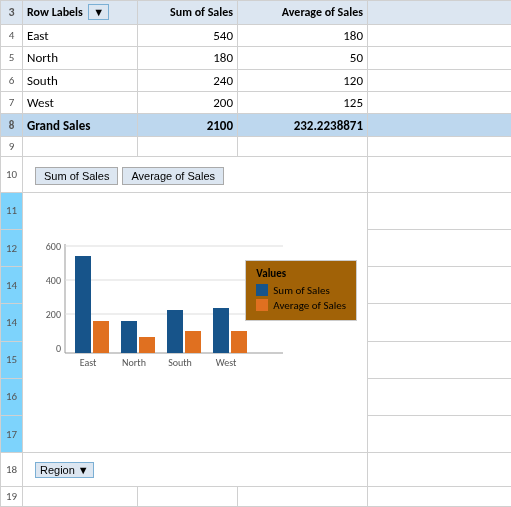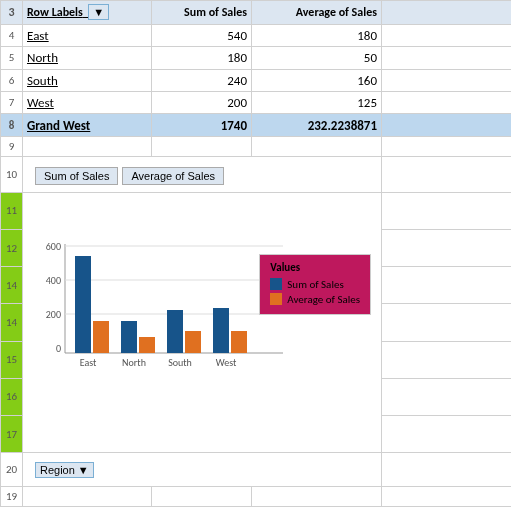--- a/index.html
+++ b/index.html
@@ -21,21 +21,21 @@
 
     .spreadsheet td, .spreadsheet th {
       border: 1px solid #d0d0d0;
       padding: 1px 4px;
       vertical-align: middle;
       white-space: nowrap;
       overflow: hidden;
     }
 
     .row-num {
-      background: #84cc16;
+      background: #7dd3fc;
       color: #555;
       text-align: center;
       font-size: 11px;
       width: 22px;
       border: 1px solid #c0c0c0;
     }
 
     .header-row td {
       background: #dce6f1;
       font-weight: bold;
@@ -95,22 +95,22 @@
       cursor: pointer;
     }
 
     .chart-svg {
       overflow: visible;
     }
 
     .legend {
       position: absolute;
       right: 0px;
-      top: 16px;
-      background: #be185d;
+      top: 22px;
+      background: #a16207;
       border: 1px solid #ccc;
       padding: 6px 10px;
       font-size: 11px;
     }
 
     .legend-title {
       font-weight: bold;
       margin-bottom: 4px;
     }
 
@@ -124,21 +124,21 @@
     .legend-color {
       width: 12px;
       height: 12px;
     }
 
     .filter-area {
       padding: 4px 8px;
     }
 
     .col-a { width: 22px; }
-    .col-b { width: 129px; text-decoration: underline; }
+    .col-b { width: 115px; }
     .col-c { width: 100px; }
     .col-d { width: 130px; }
     .col-e { width: 144px; }
   </style>
 </head>
 <body>
 
 <table class="spreadsheet" border="0" cellspacing="0" cellpadding="0">
 
   <tbody>
@@ -166,36 +166,36 @@
     <td class="col-b">North</td>
     <td class="col-c num-col">180</td>
     <td class="col-d num-col">50</td>
     <td class="col-e"></td>
   </tr>
 
   <tr class="data-row">
     <td class="row-num col-a">6</td>
     <td class="col-b">South</td>
     <td class="col-c num-col">240</td>
-    <td class="col-d num-col">160</td>
+    <td class="col-d num-col">120</td>
     <td class="col-e"></td>
   </tr>
 
   <tr class="data-row">
     <td class="row-num col-a">7</td>
     <td class="col-b">West</td>
     <td class="col-c num-col">200</td>
     <td class="col-d num-col">125</td>
     <td class="col-e"></td>
   </tr>
 
   <tr class="grand-total-row">
     <td class="row-num col-a">8</td>
-    <td class="col-b">Grand West</td>
-    <td class="col-c num-col">1740</td>
+    <td class="col-b">Grand Sales</td>
+    <td class="col-c num-col">2100</td>
     <td class="col-d num-col">232.2238871</td>
     <td class="col-e"></td>
   </tr>
 
   <tr class="empty-row">
     <td class="row-num col-a">9</td>
     <td class="col-b"></td>
     <td class="col-c"></td>
     <td class="col-d"></td>
     <td class="col-e"></td>
@@ -289,21 +289,21 @@
   <tr>
     <td class="row-num col-a">16</td>
     <td class="col-e"></td>
   </tr>
   <tr>
     <td class="row-num col-a">17</td>
     <td class="col-e"></td>
   </tr>
 
   <tr class="empty-row">
-    <td class="row-num col-a">20</td>
+    <td class="row-num col-a">18</td>
     <td colspan="3" class="chart-cell">
       <div class="filter-area">
         <button class="dropdown-btn">
           <span>Region</span>
           <span>▼</span>
         </button>
       </div>
     </td>
     <td class="col-e"></td>
   </tr>

